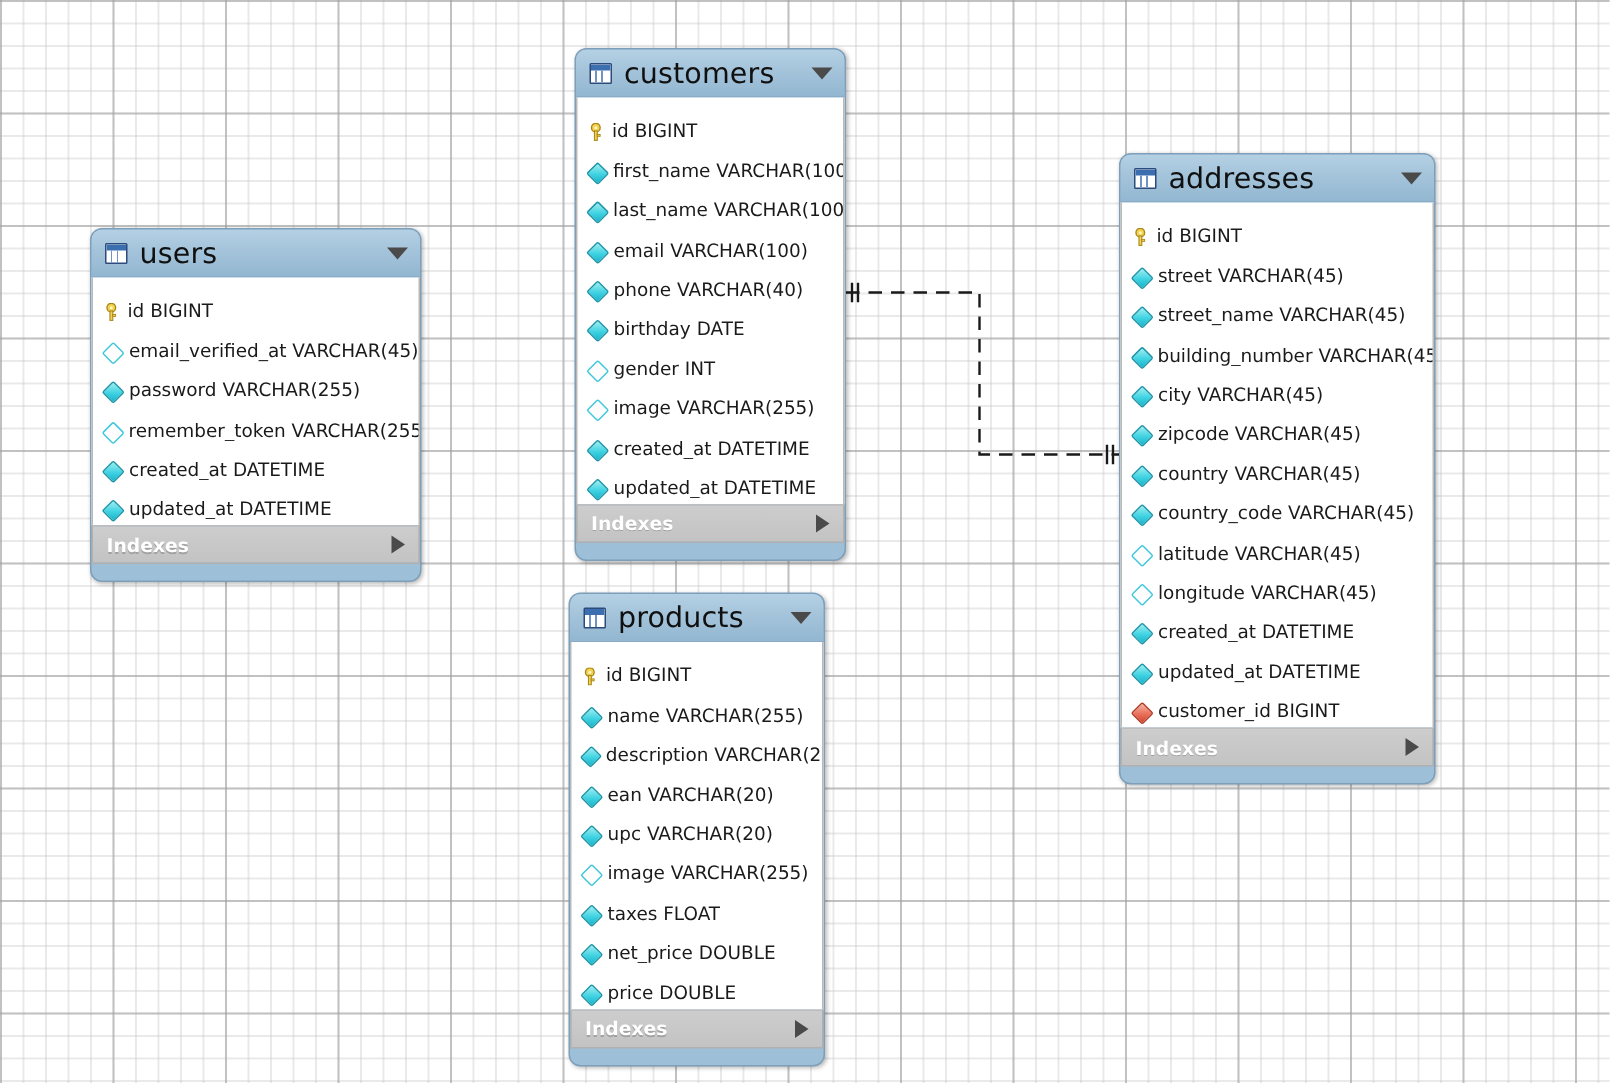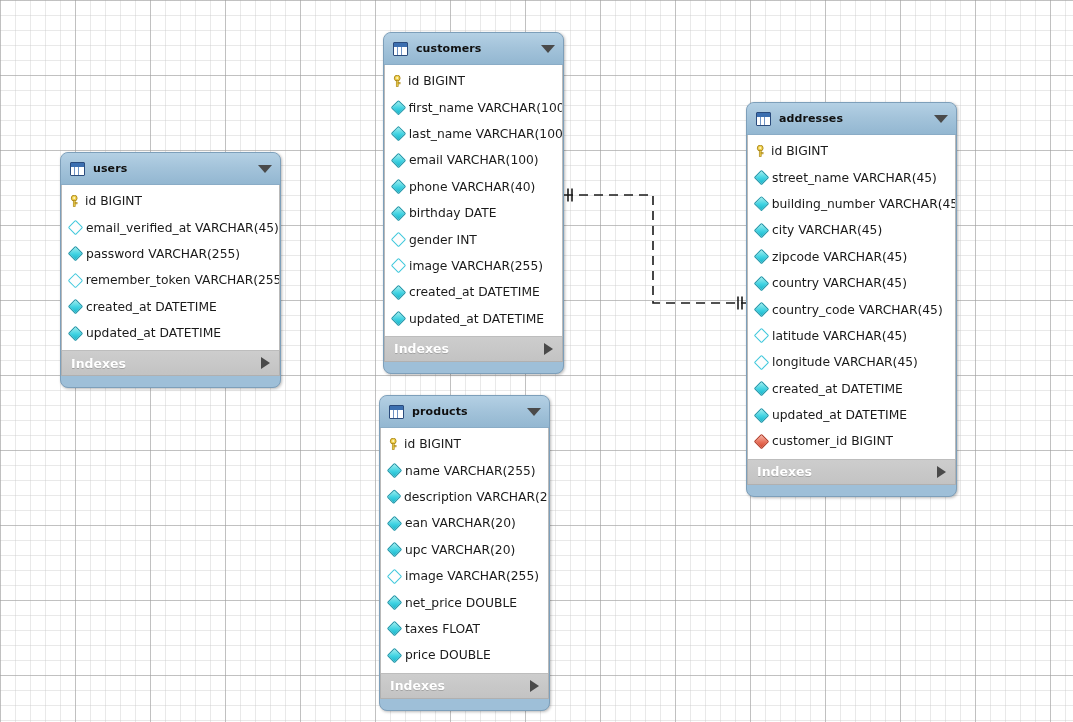--- a/index.html
+++ b/index.html
@@ -48,22 +48,22 @@
     height: 32px;
     box-sizing: border-box;
     display: flex;
     align-items: center;
     padding: 0 8px 0 9px;
     border-radius: 7px 7px 0 0;
     background: linear-gradient(to bottom, #b4d0e4 0%, #a3c3da 48%, #93b7d1 100%);
     border-bottom: 1px solid #8aacc6;
   }
   .tbl-title {
-    font-size: 11px;
-    font-weight: bold;
+    font-size: 19px;
+    font-weight: normal;
     color: #101010;
     margin-left: 8px;
     flex: 1 1 auto;
     white-space: nowrap;
     letter-spacing: 0.1px;
   }
 
   
   .tbl-icon {
     width: 15px;
@@ -106,21 +106,21 @@
 
   
   .tbl-body {
     background: #ffffff;
     border-left: 1px solid #b9b9b9;
     border-right: 1px solid #b9b9b9;
     padding: 3px 0 4px 0;
   }
   .tbl-row {
     display: flex;
-    align-items: center;
+    align-items: flex-end;
     height: 26.4px;
     padding-left: 7px;
     white-space: nowrap;
   }
   .tbl-row .col-label {
     font-size: 12.3px;
     color: #1a1a1a;
     margin-left: 5px;
     overflow: hidden;
   }
@@ -340,25 +340,25 @@
         <div class="tbl-row">
           <div class="ic-diamond-filled"></div>
           <span class="col-label">upc VARCHAR(20)</span>
         </div>
         <div class="tbl-row">
           <div class="ic-diamond-hollow"></div>
           <span class="col-label">image VARCHAR(255)</span>
         </div>
         <div class="tbl-row">
           <div class="ic-diamond-filled"></div>
+          <span class="col-label">taxes FLOAT</span>
+        </div>
+        <div class="tbl-row">
+          <div class="ic-diamond-filled"></div>
           <span class="col-label">net_price DOUBLE</span>
-        </div>
-        <div class="tbl-row">
-          <div class="ic-diamond-filled"></div>
-          <span class="col-label">taxes FLOAT</span>
         </div>
         <div class="tbl-row">
           <div class="ic-diamond-filled"></div>
           <span class="col-label">price DOUBLE</span>
         </div>
       </div>
       <div class="tbl-footer">
         <span class="foot-label">Indexes</span>
         <div class="caret-right"></div>
       </div>
@@ -374,20 +374,24 @@
           <svg width="11" height="12" viewBox="0 0 11 12" class="ic ic-key">
             <circle cx="5.2" cy="3.1" r="2.9" fill="#f2d24e" stroke="#a8861a" stroke-width="0.9"></circle>
             <circle cx="5.2" cy="3.1" r="1.0" fill="#fdf6cd"></circle>
             <rect x="4.3" y="5.3" width="1.9" height="6.3" fill="#f2d24e" stroke="#a8861a" stroke-width="0.7"></rect>
             <rect x="6.1" y="7.6" width="2.0" height="1.3" fill="#f2d24e" stroke="#a8861a" stroke-width="0.6"></rect>
           </svg>
           <span class="col-label">id BIGINT</span>
         </div>
         <div class="tbl-row">
           <div class="ic-diamond-filled"></div>
+          <span class="col-label">street VARCHAR(45)</span>
+        </div>
+        <div class="tbl-row">
+          <div class="ic-diamond-filled"></div>
           <span class="col-label">street_name VARCHAR(45)</span>
         </div>
         <div class="tbl-row">
           <div class="ic-diamond-filled"></div>
           <span class="col-label">building_number VARCHAR(45)</span>
         </div>
         <div class="tbl-row">
           <div class="ic-diamond-filled"></div>
           <span class="col-label">city VARCHAR(45)</span>
         </div>

